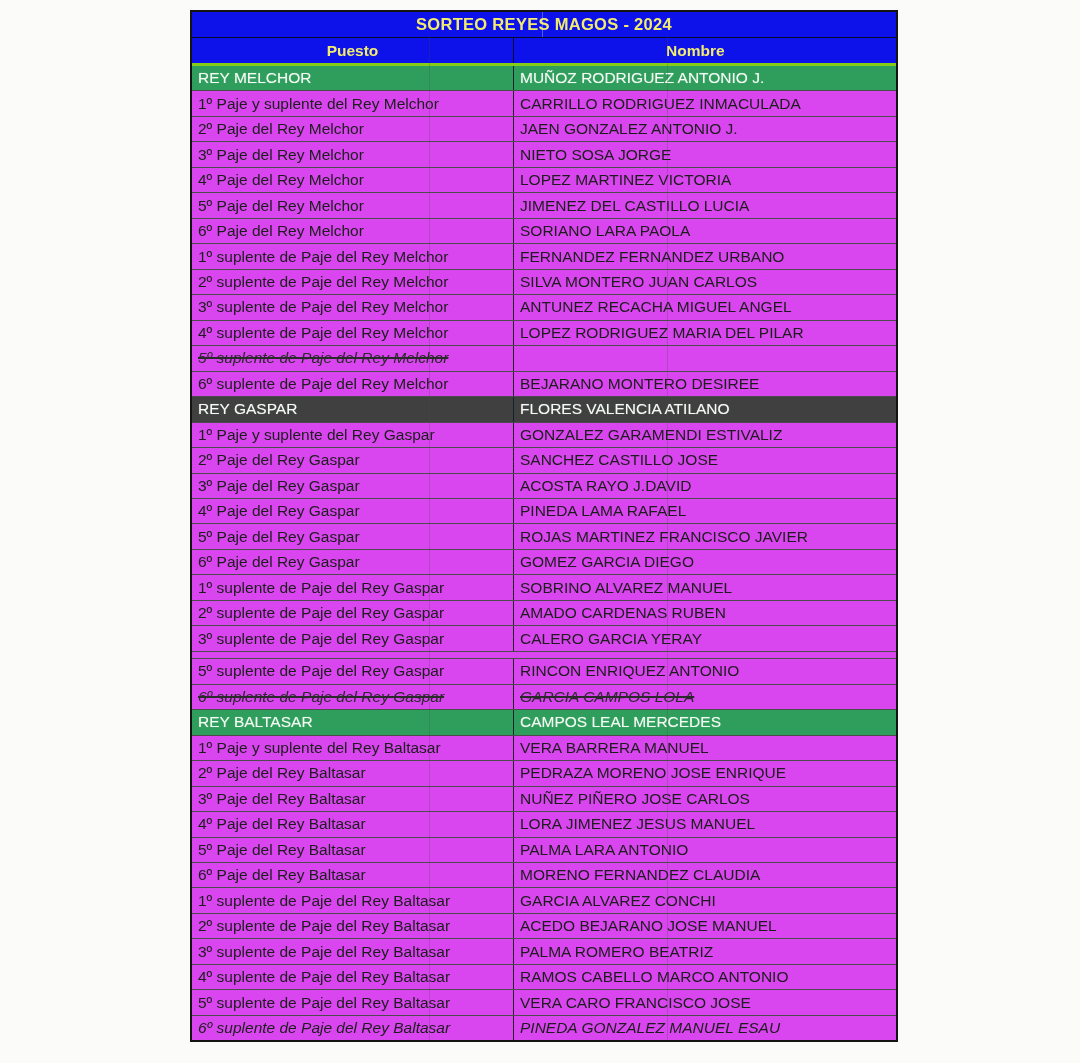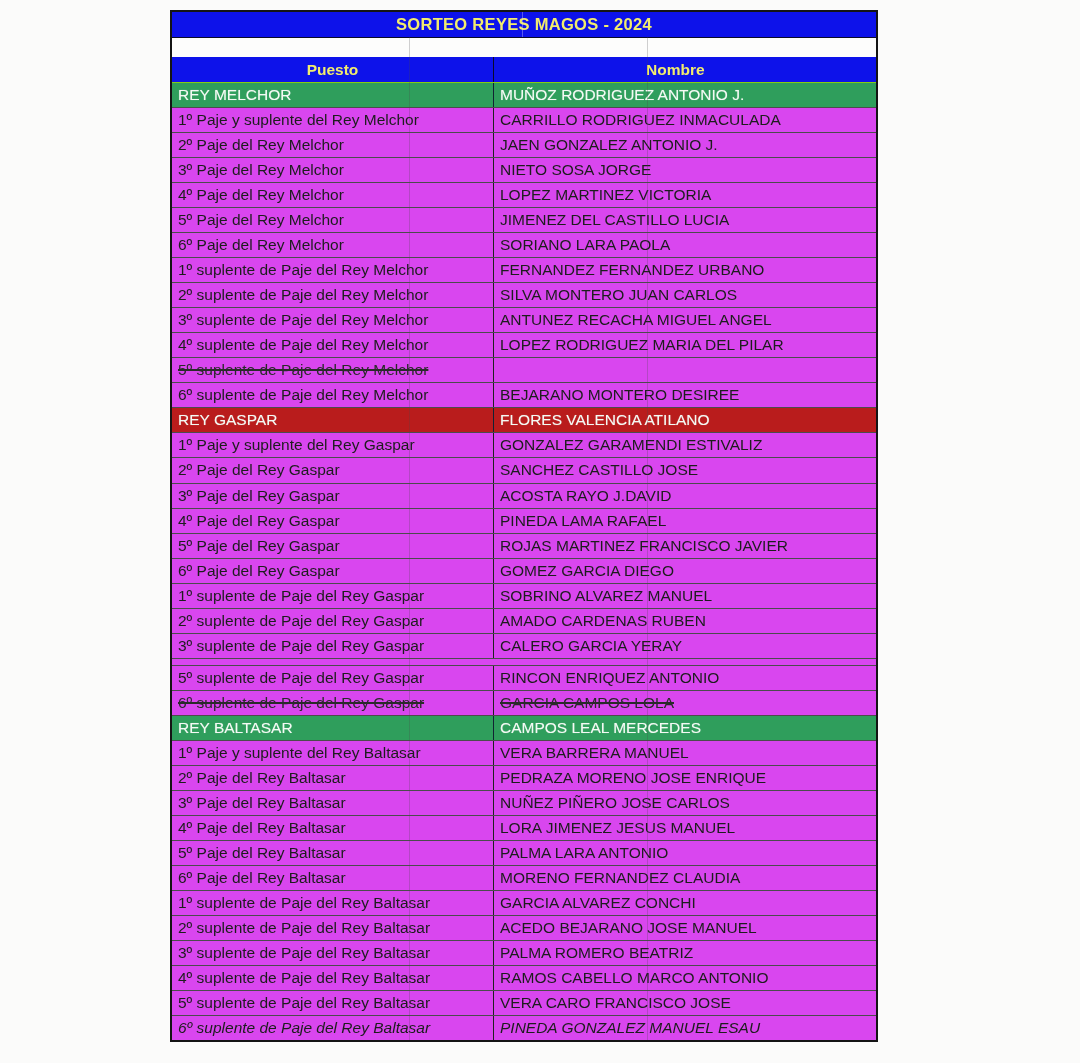--- a/index.html
+++ b/index.html
@@ -6,21 +6,21 @@
     margin: 0;
     padding: 0;
     width: 1080px;
     height: 1063px;
     background: #fbfbfa;
     font-family: "Liberation Sans", sans-serif;
     overflow: hidden;
   }
   .sheet {
     position: absolute;
-    left: 170px;
+    left: 190px;
     top: 10px;
     width: 708px;
     height: 1032px;
     box-sizing: border-box;
     border: 2px solid #141414;
     background: #fdfdfc;
     display: flex;
     flex-direction: column;
   }
   .title-row {
@@ -29,24 +29,23 @@
     align-items: center;
     justify-content: center;
     border-bottom: 1px solid #0a0a2a;
     font-weight: bold;
     font-size: 16.5px;
     letter-spacing: 0.3px;
   }
   .header-row {
     flex: 0 0 25px;
     display: flex;
-    border-bottom: 1px solid #84cc16;
+    border-bottom: 3px solid #84cc16;
     font-weight: bold;
     font-size: 15.5px;
-    margin-top: 19px;
   }
   .row {
     flex: 1 1 auto;
     display: flex;
     border-bottom: 1px solid #4c4c4c;
     font-size: 15.5px;
     color: #1d1d1d;
     background: #d946ef;
     min-height: 0;
   }
@@ -80,20 +79,21 @@
   .row.king {
     color: #f4faf4;
     text-shadow: 0 0 1px rgba(255,255,255,0.45);
   }
   .row.king .cell-puesto { border-right-color: #123; }
   .row.struck .cell-puesto span,
   .row.struck .cell-nombre span {
     text-decoration: line-through;
     text-decoration-thickness: 1.5px;
     color: #2a2a2a;
+    font-style: italic;
   }
   .gridline {
     position: absolute;
     top: 25px;
     bottom: 0;
     width: 1px;
     background: rgba(70,70,70,0.25);
     z-index: 5;
     pointer-events: none;
   }
@@ -200,21 +200,21 @@
         <div class="cell-puesto">
           <span>5º suplente de Paje del Rey Melchor</span>
         </div>
       </div><div class="row">
         <div class="cell-puesto">
           <span>6º suplente de Paje del Rey Melchor</span>
         </div>
         <div class="cell-nombre">
           <span>BEJARANO MONTERO DESIREE</span>
         </div>
-      </div><div class="row king" style="background: #b91c1c;">
+      </div><div class="row king" style="background: #404040;">
         <div class="cell-puesto">
           <span>REY GASPAR</span>
         </div>
         <div class="cell-nombre">
           <span>FLORES VALENCIA ATILANO</span>
         </div>
       </div><div class="row">
         <div class="cell-puesto">
           <span>1º Paje y suplente del Rey Gaspar</span>
         </div>

